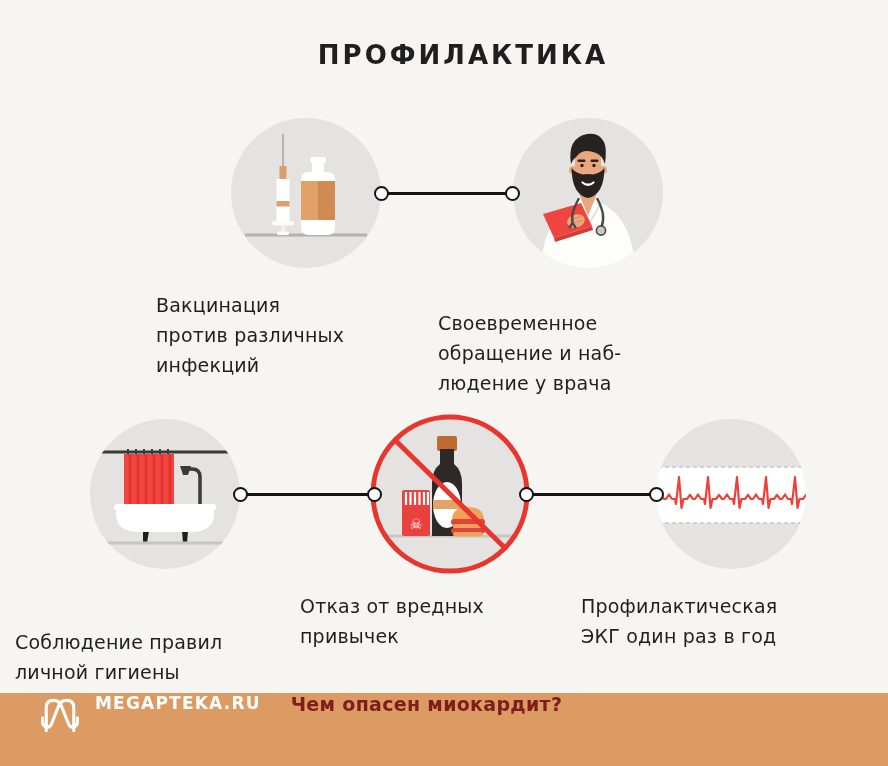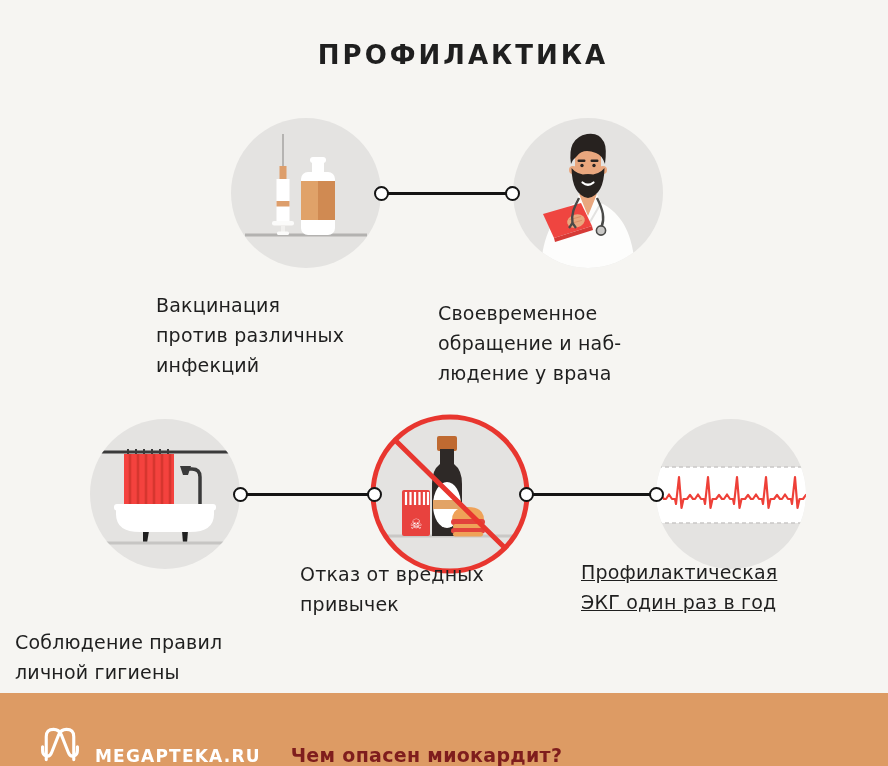--- a/index.html
+++ b/index.html
@@ -56,21 +56,21 @@
     color: var(--text-dark, #1f1f1f);
     white-space: pre-line;
   }
   .footer {
     position: absolute;
     left: 0; bottom: 0;
     width: 100%;
     height: 73px;
     background: var(--footer-orange, #dd9b64);
     display: flex;
-    align-items: flex-end;
+    align-items: flex-start;
     box-sizing: border-box;
     padding-left: 38px;
   }
   .footer .logo { width:44px; height:44px; flex: 0 0 auto; }
   .footer .brand {
     margin-left: 13px;
     color: #fff;
     font-size: 17px;
     font-weight: 700;
     letter-spacing: 1.2px;
@@ -152,21 +152,21 @@
     </svg>
   </div>
 
   <div class="connector-line" style="left:381px; top:191.5px; width:131px;"></div>
   <div class="connector-node" style="left:373.5px; top:185.5px;"></div>
   <div class="connector-node" style="left:504.5px; top:185.5px;"></div>
 
   <div class="caption" style="left:156px; top:290px;">Вакцинация
 против различных
 инфекций</div>
-  <div class="caption" style="left:438px; top:298px;">Своевременное
+  <div class="caption" style="left:438px; top:308px;">Своевременное
 обращение и наб-
 людение у врача</div>
 
   <div class="circle" style="left:90px; top:419px;">
     <svg viewBox="0 0 150 150">
       <line x1="8" y1="33" x2="142" y2="33" stroke="#3a3a3a" stroke-width="3"></line>
       <g stroke="#3a3a3a" stroke-width="2">
         <line x1="38" y1="30" x2="38" y2="38"></line>
           <line x1="46" y1="30" x2="46" y2="38"></line>
         <line x1="54" y1="30" x2="54" y2="38"></line>
@@ -248,23 +248,23 @@
   <div class="connector-line" style="left:240px; top:492.5px; width:134px;"></div>
   <div class="connector-node" style="left:232.5px; top:486.5px;"></div>
   <div class="connector-node" style="left:366.5px; top:486.5px;"></div>
 
   <div class="connector-line" style="left:526px; top:492.5px; width:130px;"></div>
   <div class="connector-node" style="left:518.5px; top:486.5px;"></div>
   <div class="connector-node" style="left:648.5px; top:486.5px;"></div>
 
   <div class="caption" style="left:15px; top:591px;margin-top:36px;">Соблюдение правил
 личной гигиены</div>
-  <div class="caption" style="left:300px; top:559px;">Отказ от вредных
+  <div class="caption" style="left:300px; top:591px;">Отказ от вредных
 привычек</div>
-  <div class="caption" style="left:581px; top:557px;text-decoration:underline;">Профилактическая
+  <div class="caption" style="left:581px; top:591px;">Профилактическая
 ЭКГ один раз в год</div>
 
   <div class="footer">
     <svg class="logo" viewBox="0 0 48 48">
       <g stroke="#ffffff" stroke-width="3.4" fill="none" stroke-linecap="round" stroke-linejoin="round">
         <path d="M9 41 L9 16 Q9 8 17 8 Q23 8 25.5 14 L33 33 Q35 38.5 39.5 37 Q43 35.5 43 31 L43 27"></path>
         <path d="M39 41 L39 16 Q39 8 31 8 Q25 8 22.5 14 L15 33 Q13 38.5 8.5 37 Q5 35.5 5 31 L5 27"></path>
       </g>
     </svg>
     <span class="brand">MEGAPTEKA.RU</span>

